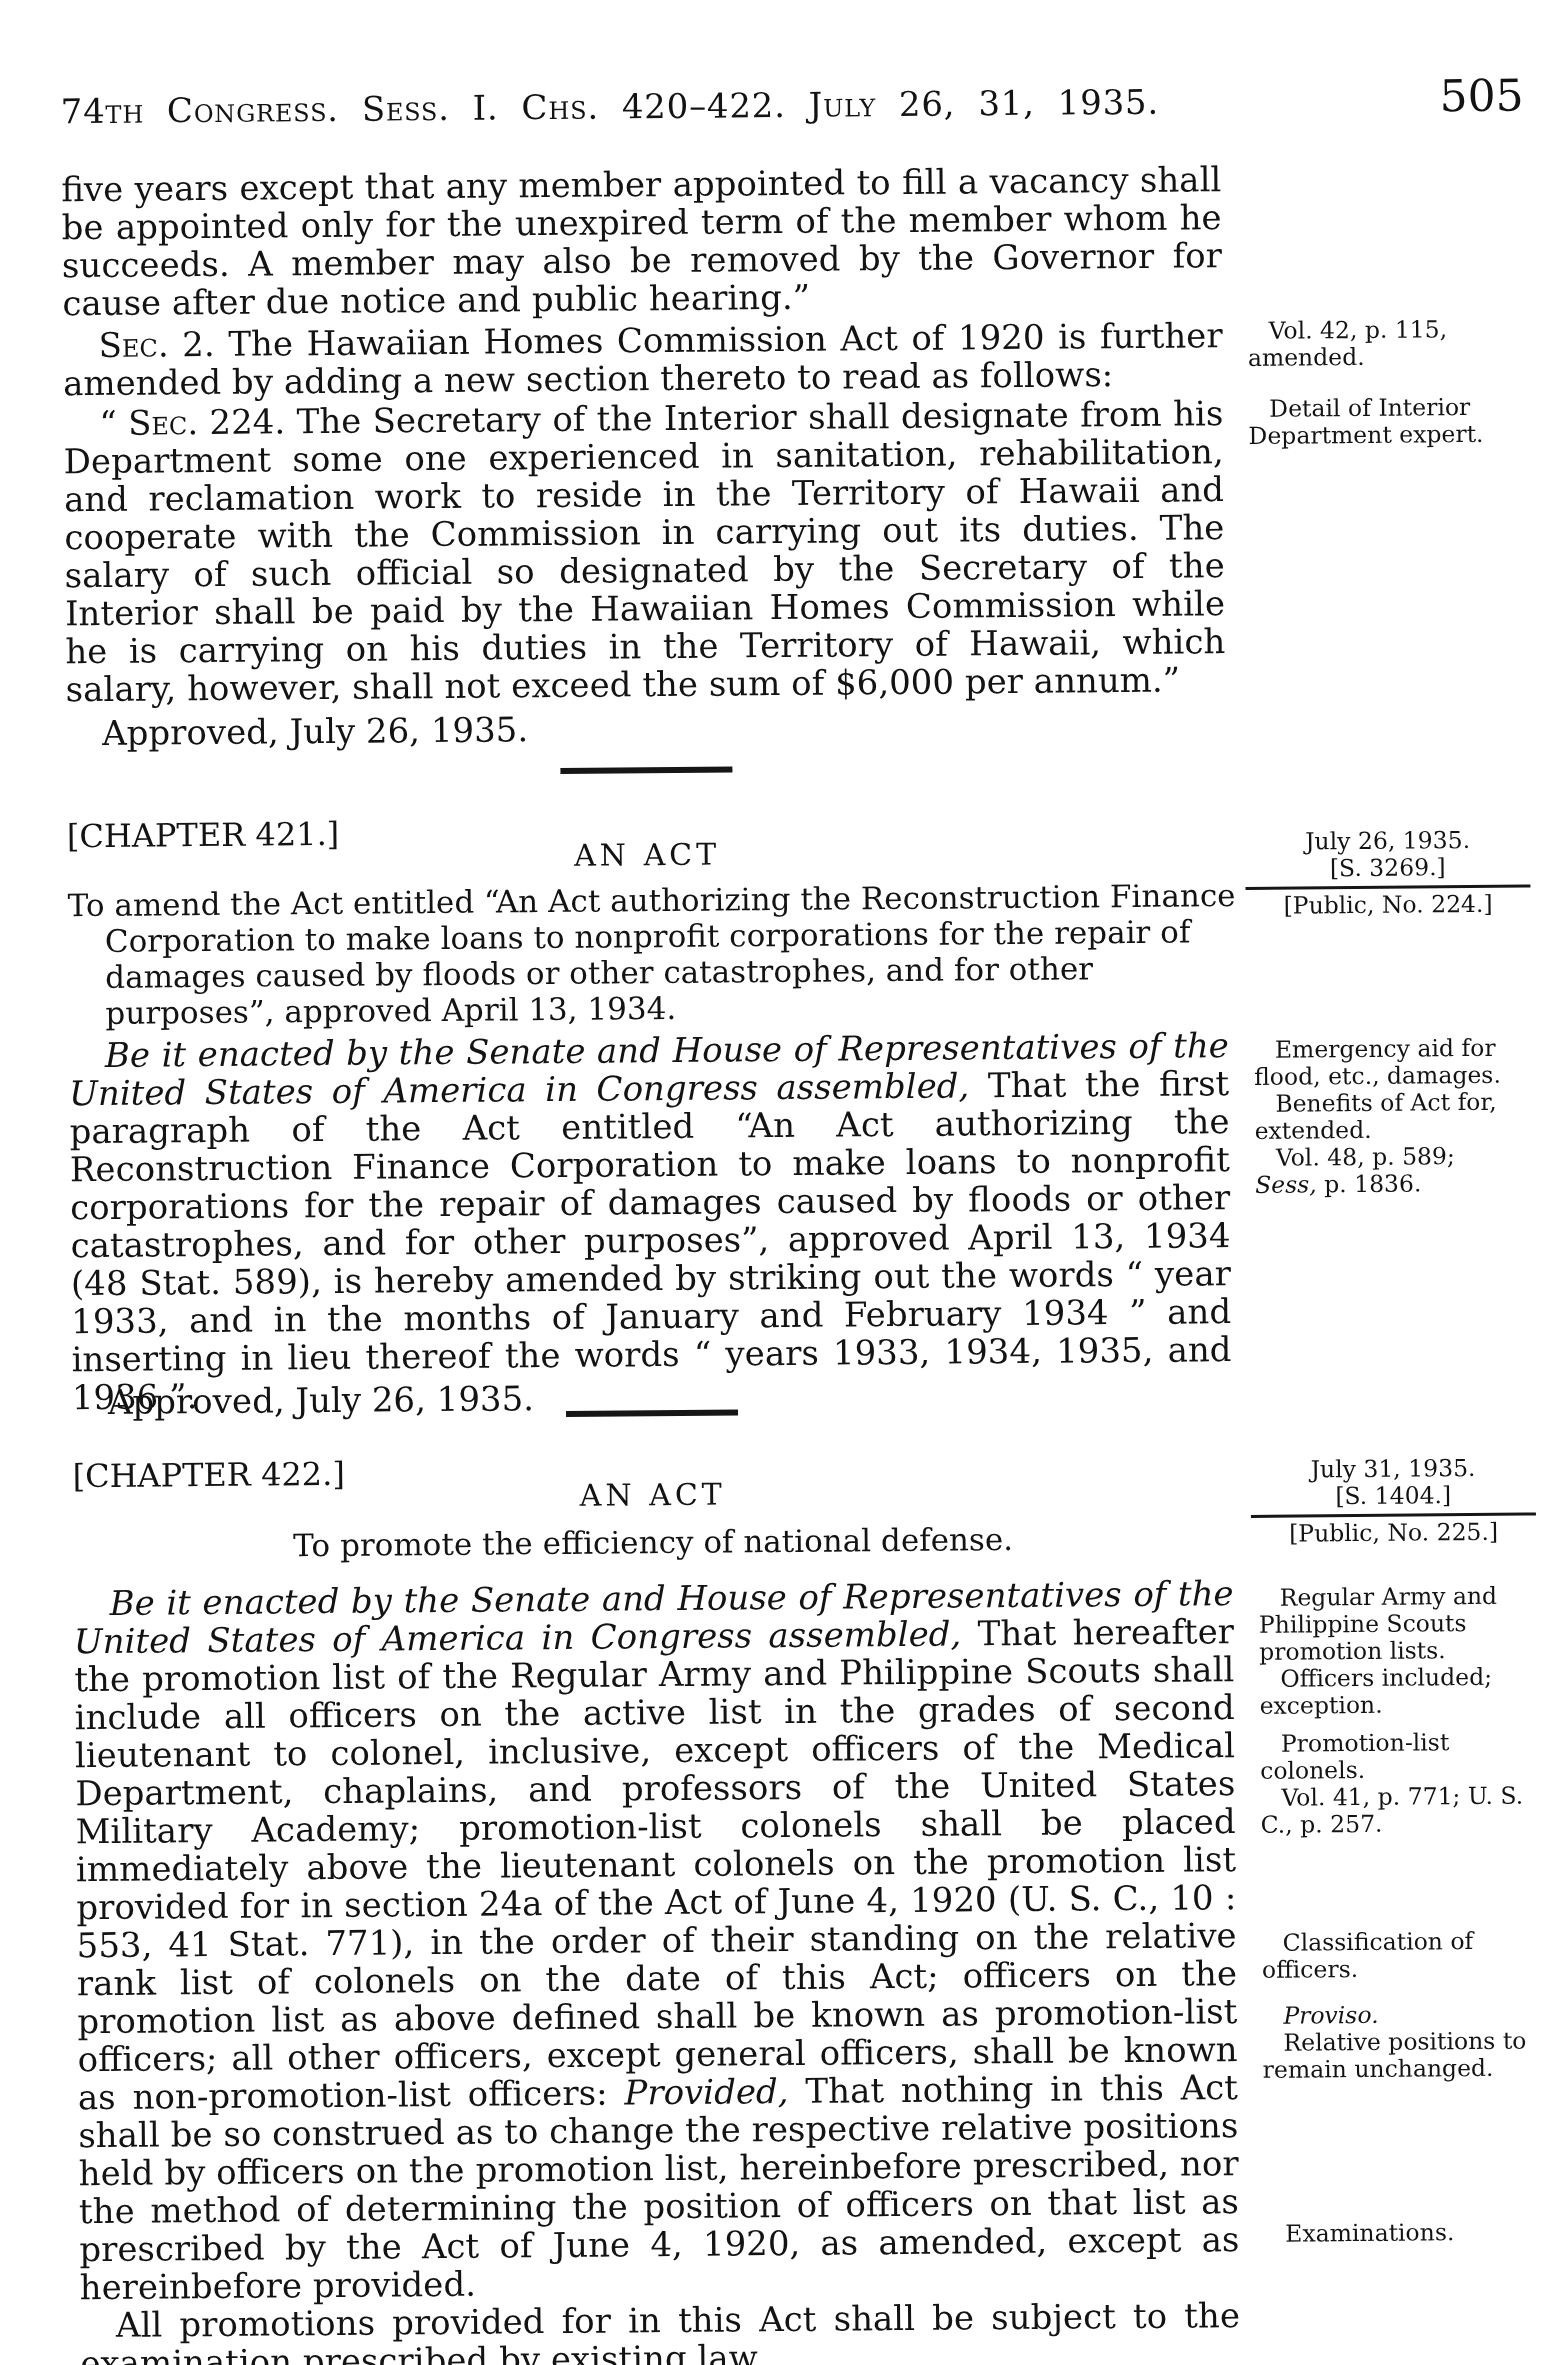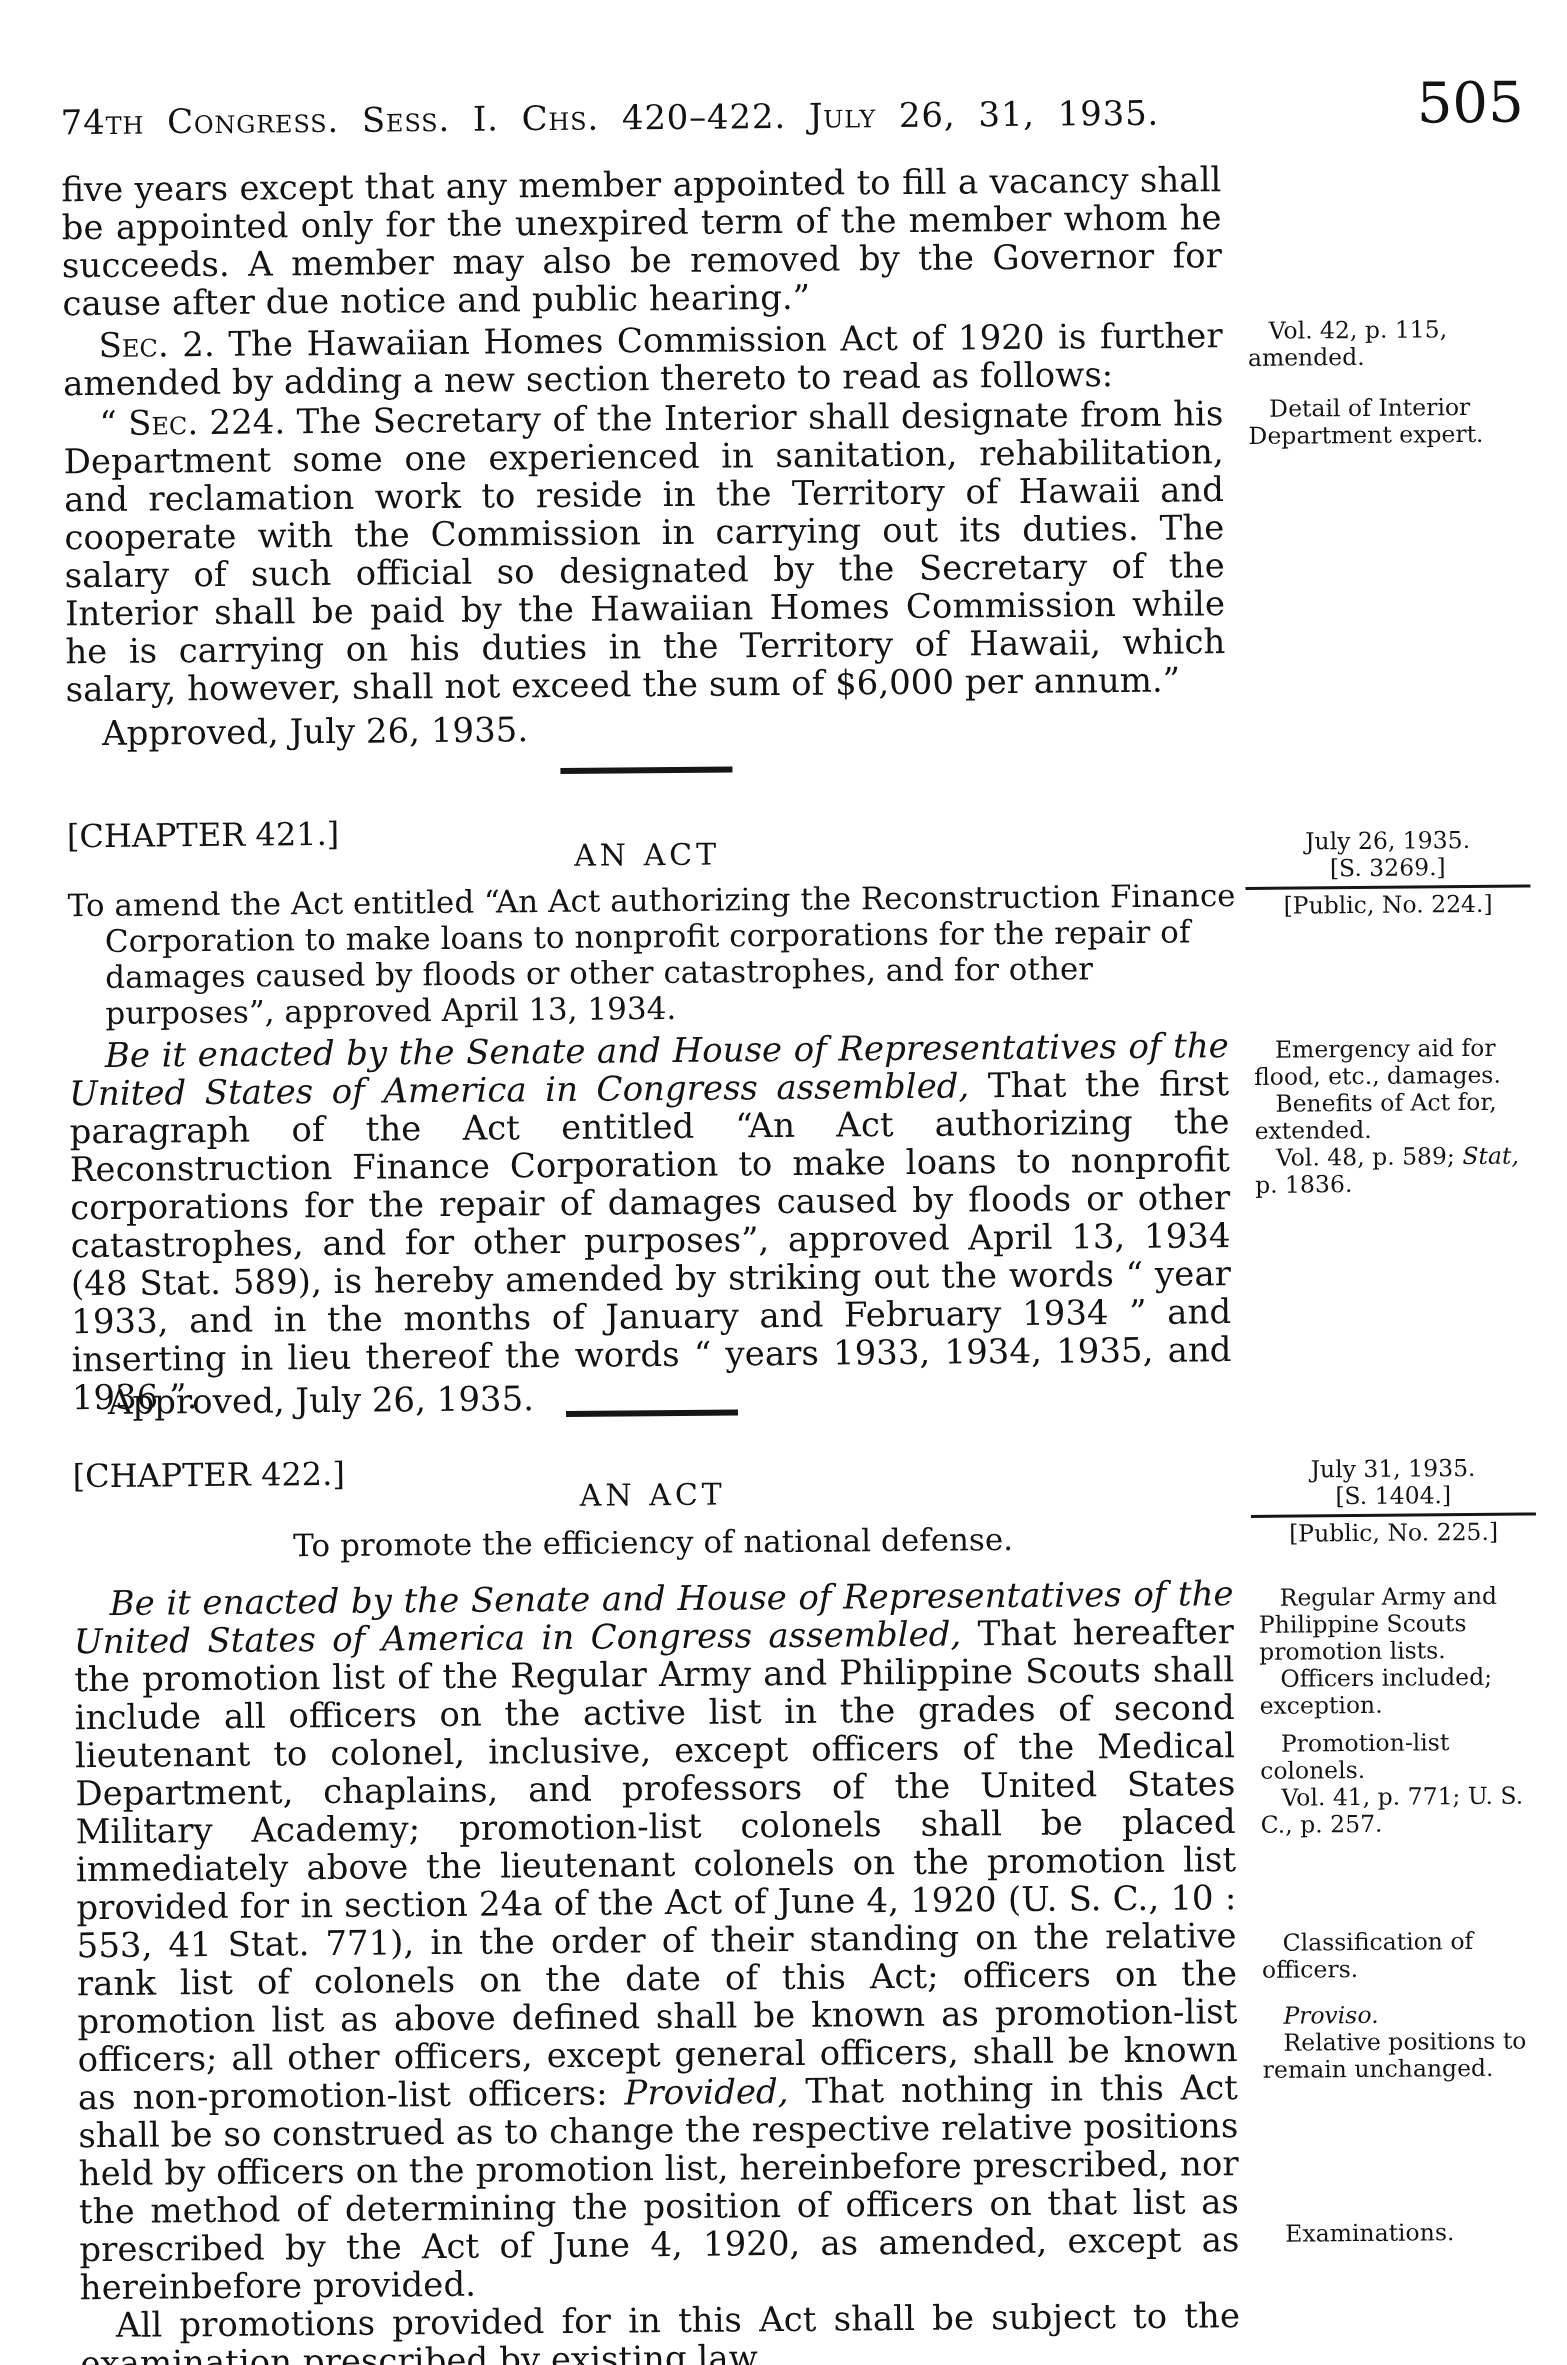--- a/index.html
+++ b/index.html
@@ -11,21 +11,21 @@
   .abs { position:absolute; }
   .col { left:69px; width:1160px; }
   p { margin:0; }
   .body-text { font-size:34px; line-height:38px; text-align:justify; }
   .indent { text-indent:36px; }
   .sc { font-variant:small-caps; }
   .it { font-style:italic; }
   .runhead { position:absolute; top:76px; left:69px; width:1463px;
              display:flex; justify-content:space-between; align-items:baseline; }
   .runhead-text { font-size:34px; font-variant:small-caps; word-spacing:11.3px; letter-spacing:0.8px; }
-  .pagenum { font-size:56px; }
+  .pagenum { font-size:44px; }
   .divider { position:absolute; left:563px; width:172px; height:5.7px; background:#161616; }
   .chap-label { font-size:32px; }
   .an-act { font-size:30px; letter-spacing:4px; text-align:center; }
   .act-title { font-size:31px; line-height:36px; width:1134px; padding-left:37px; text-indent:-37px; }
   .act-title-centered { font-size:31px; line-height:36px; text-align:center; }
   .mnote { position:absolute; left:1254px; width:267px; font-size:23.5px; line-height:27px; text-align:left; }
   .mnote p { text-indent:21px; }
   .mdate { left:1247px; width:285px; text-align:center; }
   .mdate p { text-indent:0; }
   .mnote-rule { height:3.2px; background:#161616; margin:4px 0 2.4px 0; }
@@ -69,21 +69,21 @@
       <p>[Public, No. 224.]</p>
     </div>
 
     <p class="abs col body-text indent" style="top:1030px"><span class="it">Be it enacted by the Senate and House of Representatives of the United States of America in Congress assembled,</span><span> That the first paragraph of the Act entitled “An Act authorizing the Reconstruction Finance Corporation to make loans to nonprofit corporations for the repair of damages caused by floods or other catastrophes, and for other purposes”, approved April 13, 1934 (48 Stat. 589), is hereby amended by striking out the words “ year 1933, and in the months of January and February 1934 ” and inserting in lieu thereof the words “ years 1933, 1934, 1935, and 1936 ”.</span></p>
 
     <p class="abs col body-text indent" style="top:1377px">Approved, July 26, 1935.</p>
 
     <div class="mnote" style="top:1041px">
       <p>Emergency aid for flood, etc., damages.</p>
       <p>Benefits of Act for, extended.</p>
-      <p><span>Vol. 48, p. 589; </span><span class="it">Stat,</span><span> p. 1836.</span></p>
+      <p><span>Vol. 48, p. 589; </span><span class="it">Sess,</span><span> p. 1836.</span></p>
     </div>
 
     <div class="divider" style="top:1409px"></div>
 
     <p class="abs chap-label" style="top:1451px; left:69px">[CHAPTER 422.]</p>
     <p class="abs col an-act" style="top:1476px">AN ACT</p>
     <p class="abs col act-title-centered" style="top:1523px">To promote the efficiency of national defense.</p>
 
     <div class="mnote mdate" style="top:1461px">
       <p>July 31, 1935.</p>

